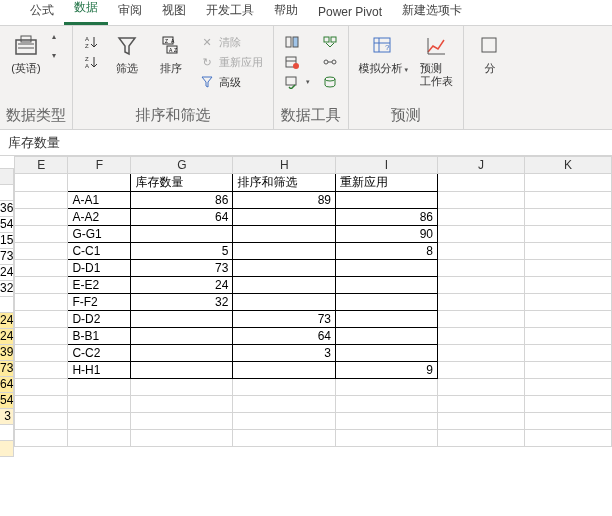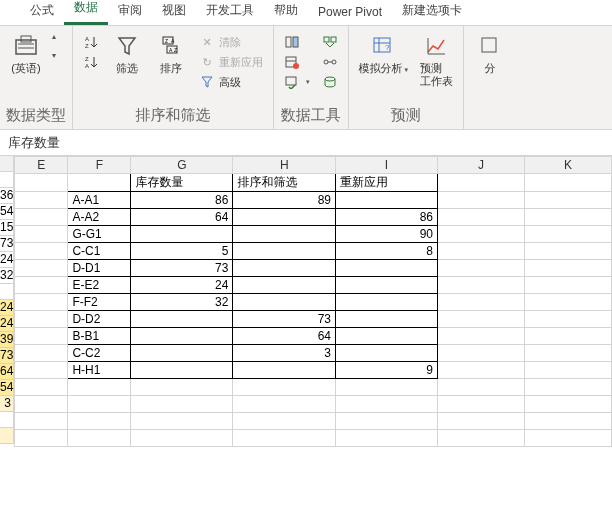--- a/index.html
+++ b/index.html
@@ -27,21 +27,21 @@
 .fbar{border-bottom:1px solid #d4d4d4;padding:4px 8px;font-size:13px;color:#333;height:26px;display:flex;align-items:center;}
 
 
 .grid-wrap{position:relative;}
 table.grid{border-collapse:collapse;table-layout:fixed;}
 table.grid th,table.grid td{border:1px solid #d4d4d4;height:17px;padding:0 4px;font-size:12px;overflow:hidden;white-space:nowrap;}
 table.grid th{background:#f0f0f0;text-align:center;font-weight:normal;color:#333;position:relative;}
 col.e{width:55px;} col.f{width:64px;} col.g{width:104px;} col.h{width:104px;} col.i{width:104px;} col.j{width:90px;} col.k{width:90px;}
 
 
-.leftcol{position:absolute;left:0;top:0;}
+.leftcol{position:absolute;left:0;top:13px;}
 .leftcol div{border:1px solid #d4d4d4;border-left:none;width:14px;height:17px;background:#fff;font-size:12px;text-align:right;padding-right:2px;margin-top:-1px;}
 .leftcol div:first-child{background:#f0f0f0;}
 .leftcol .yel{background:#ffeb9c;}
 .leftcol .yel2{background:#fff2cc;}
 
 
 .b{border:1px solid #000 !important;}
 .num{text-align:right;}
 .txt{text-align:left;}
 

